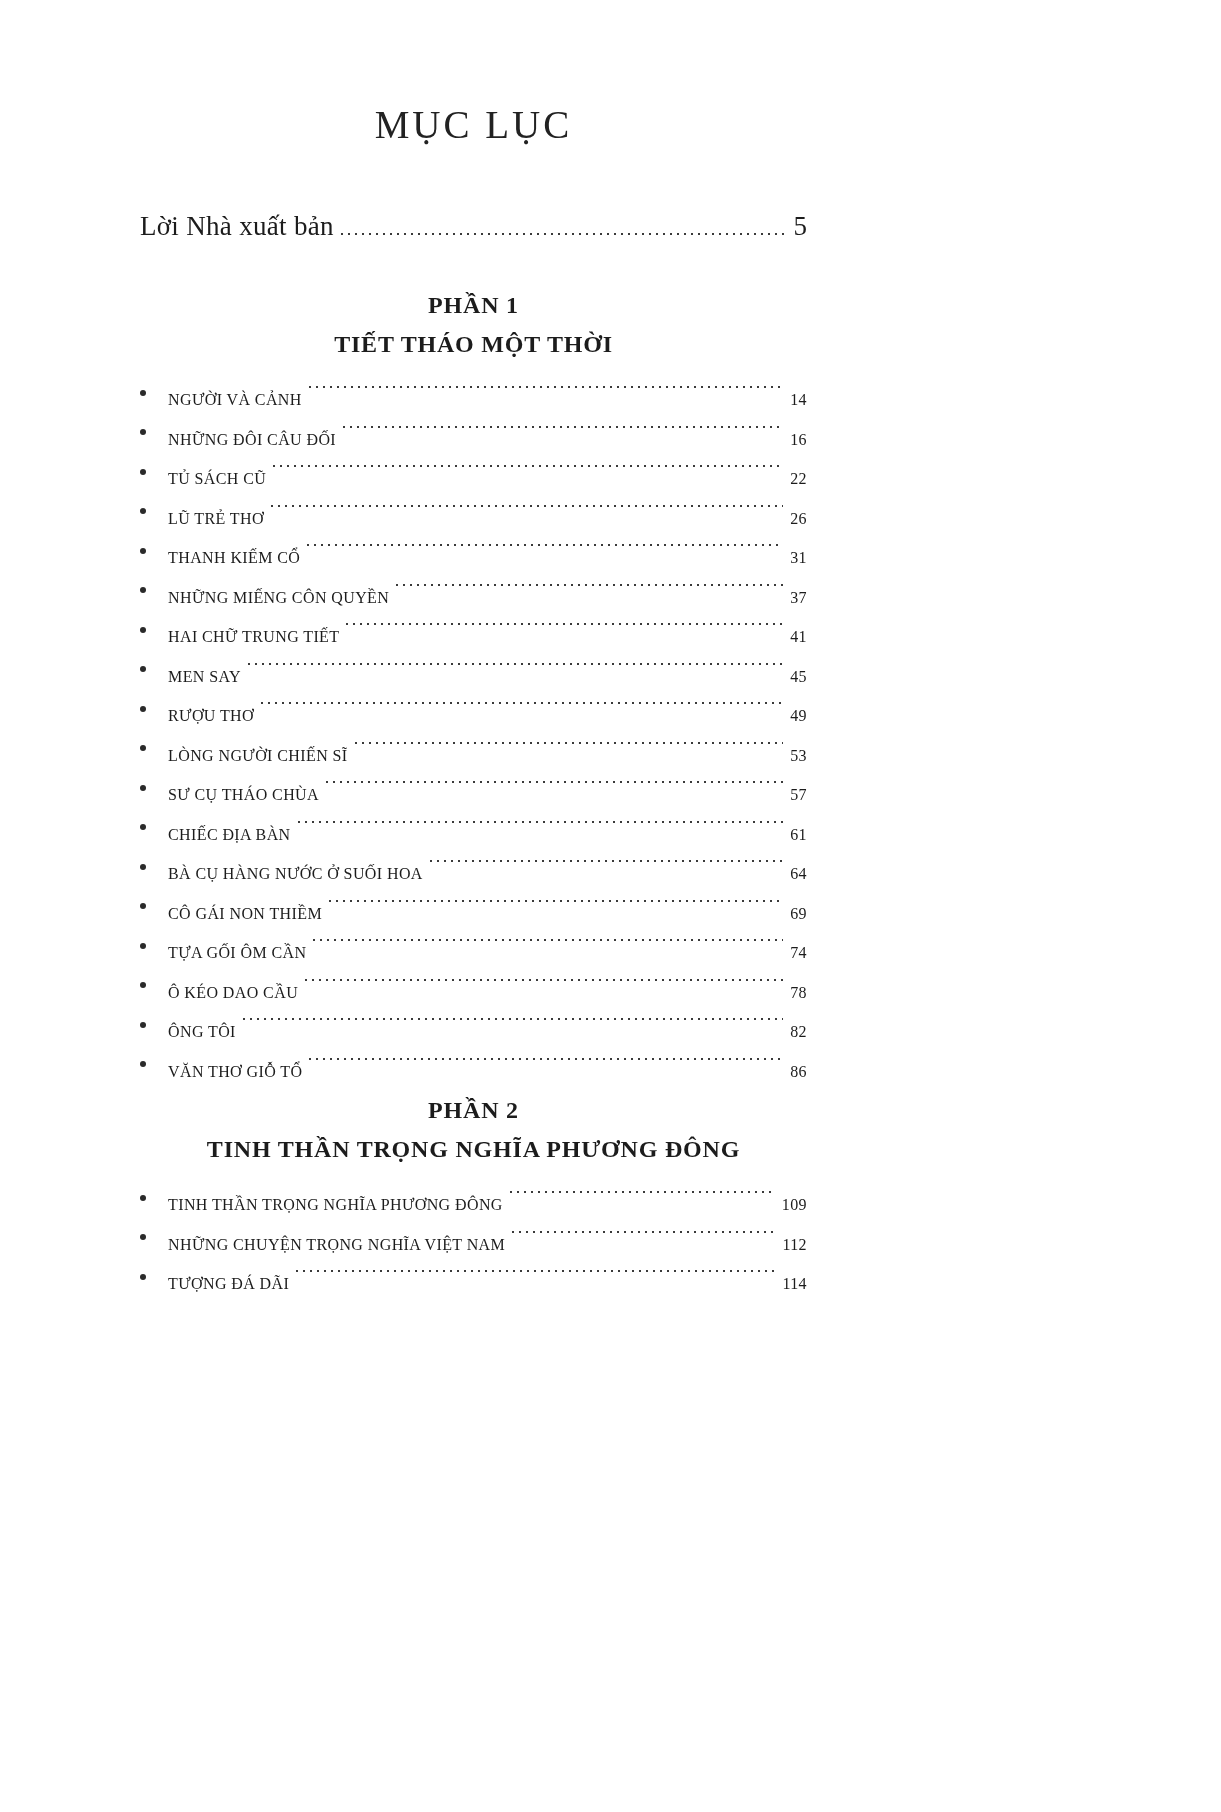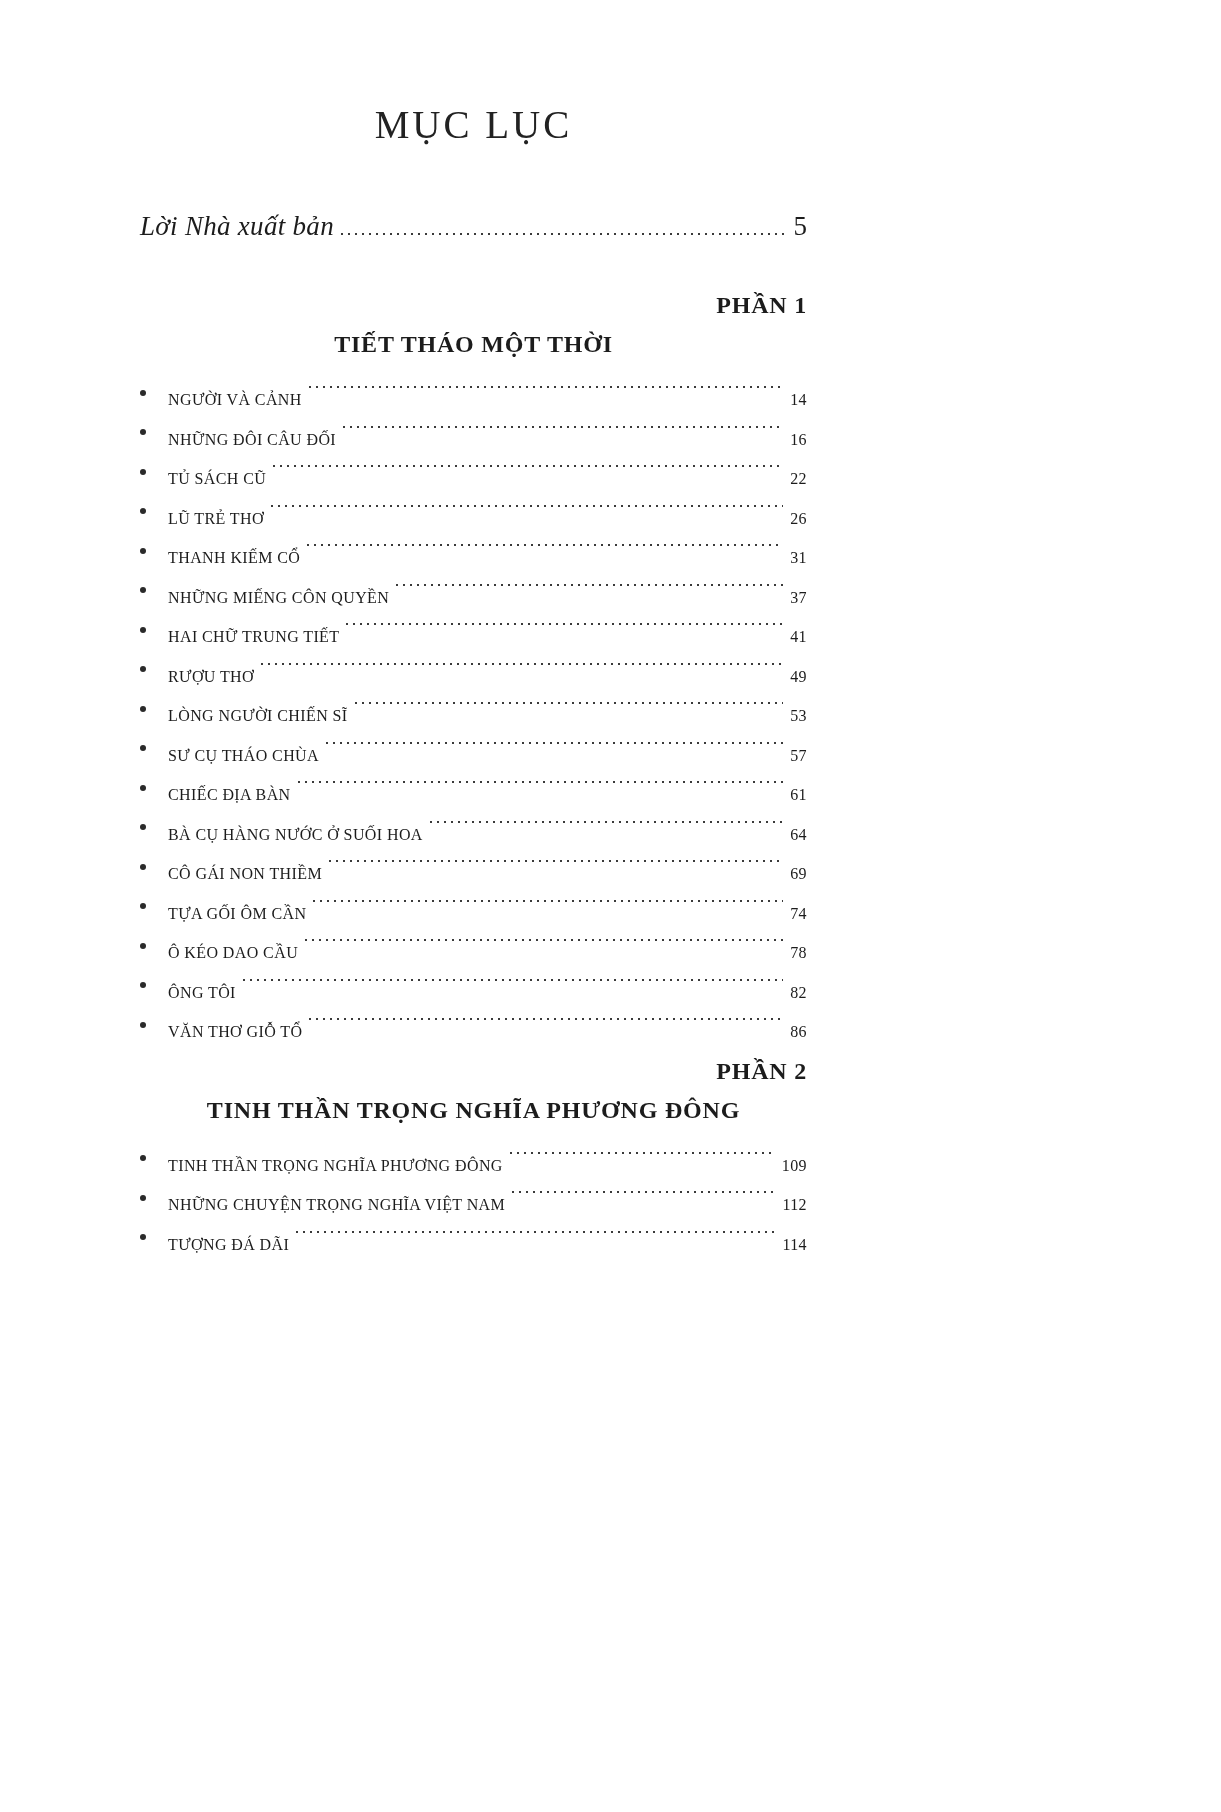--- a/index.html
+++ b/index.html
@@ -26,25 +26,24 @@
     margin: 0 0 64px 0;
     color: #222222;
   }
   .front-matter {
     display: flex;
     align-items: baseline;
     font-size: 27px;
     margin-bottom: 50px;
   }
   .front-matter .entry-title {
-    font-style: italic;
     letter-spacing: 0.3px;
   }
   .part-label {
-    text-align: right;
+    text-align: center;
     font-size: 24px;
     font-weight: 700;
     letter-spacing: 0.8px;
     margin: 0 0 12px 0;
   }
   .part-title {
     text-align: center;
     font-size: 24px;
     font-weight: 700;
     letter-spacing: 0.8px;
@@ -151,20 +150,26 @@
       <span class="entry-page">37</span>
     </div>
 
     <div class="toc-row">
       <span class="bullet"></span>
       <span class="entry-title">HAI CHỮ TRUNG TIẾT</span>
       <span class="leader"></span>
       <span class="entry-page">41</span>
     </div>
 
+    <div class="toc-row">
+      <span class="bullet"></span>
+      <span class="entry-title">MEN SAY</span>
+      <span class="leader"></span>
+      <span class="entry-page">45</span>
+    </div>
 
     <div class="toc-row">
       <span class="bullet"></span>
       <span class="entry-title">RƯỢU THƠ</span>
       <span class="leader"></span>
       <span class="entry-page">49</span>
     </div>
 
     <div class="toc-row">
       <span class="bullet"></span>

